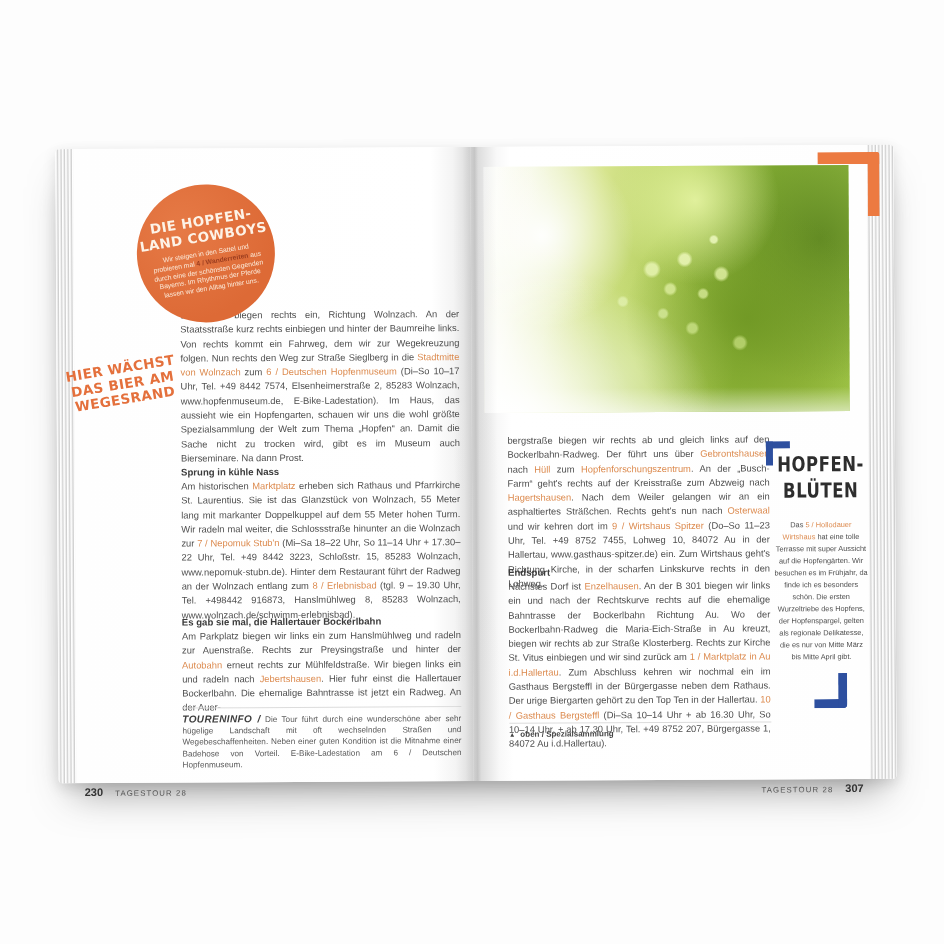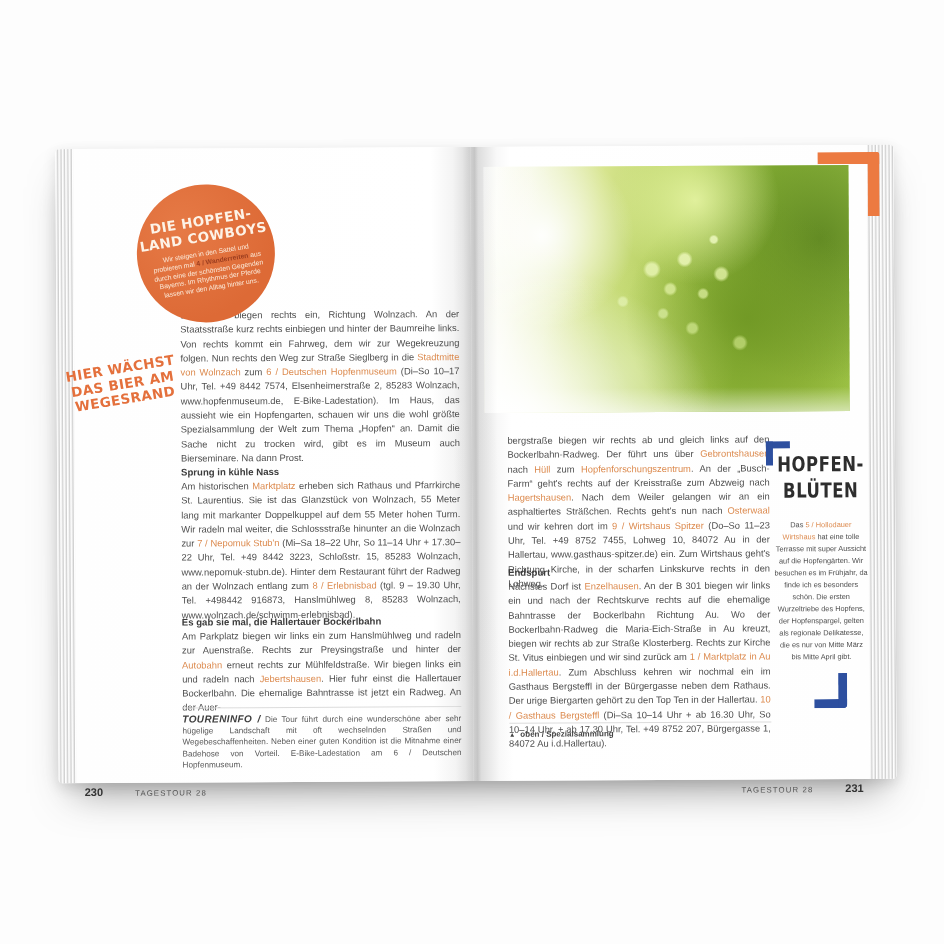--- a/index.html
+++ b/index.html
@@ -35,21 +35,21 @@
   .margin-note{position:absolute;left:-12px;top:212px;width:120px;text-align:center;
     transform:rotate(-9deg);color:var(--accent-orange);font-weight:bold;font-size:13.5px;
     line-height:15.5px;letter-spacing:.4px;white-space:pre-line;font-family:"DejaVu Sans",sans-serif;z-index:2;}
   .col-left{position:absolute;left:106px;width:279px;}
   .body-text{font-size:9.4px;line-height:14.3px;color:var(--body-text);text-align:justify;}
   .body-text .hl{color:var(--link-orange);}
   .sec-heading{font-size:9.6px;font-weight:bold;color:#3b3b3b;}
   .rule{border:none;border-top:1px solid #dcdcdc;margin:0;}
   .touren{font-size:8.2px;line-height:11.2px;color:#5a5a5a;text-align:justify;}
   .touren-label{font-style:italic;font-weight:bold;font-size:10px;letter-spacing:.4px;color:#3d3d3d;}
-  .footer{position:absolute;display:flex;align-items:baseline;gap:32px;}
+  .footer{position:absolute;display:flex;align-items:baseline;gap:12px;}
   .page-num{font-size:11px;font-weight:bold;color:#333;}
   .footer-label{font-size:7.8px;letter-spacing:1.1px;color:#555;margin-top:40px;}
 
   
   .photo{position:absolute;left:13px;top:20px;width:365px;height:246px;z-index:1;
     background:
       radial-gradient(circle at 16% 28%,rgba(255,255,255,.95),rgba(255,255,255,0) 26%),
       radial-gradient(circle at 58% 14%,rgba(235,248,170,.85),rgba(235,248,170,0) 28%),
       radial-gradient(circle at 72% 62%,rgba(110,150,35,.85),rgba(110,150,35,0) 40%),
       radial-gradient(circle at 92% 30%,rgba(85,125,28,.8),rgba(85,125,28,0) 38%),
@@ -144,19 +144,19 @@
     <div class="sidebar">
       <div class="corner-blue-tl"></div>
       <div class="sidebar-heading">HOPFEN-
 BLÜTEN</div>
       <div class="sidebar-body"><span>Das </span><span class="hl">5 / Hollodauer Wirtshaus</span><span> hat eine tolle Terrasse mit super Aussicht auf die Hopfengärten. Wir besuchen es im Frühjahr, da finde ich es besonders schön. Die ersten Wurzeltriebe des Hopfens, der Hopfenspargel, gelten als regionale Delikatesse, die es nur von Mitte März bis Mitte April gibt.</span></div>
       <div class="corner-blue-br"></div>
     </div>
 
     <div class="footer" style="right:6px;top:600px;">
       <span class="footer-label">TAGESTOUR 28</span>
-      <span class="page-num">231</span>
+      <span class="page-num">307</span>
     </div>
   </div>
 
   <div class="edges edges-right"></div>
   <div class="gutter"></div>
 </div>
 
 </body></html>

